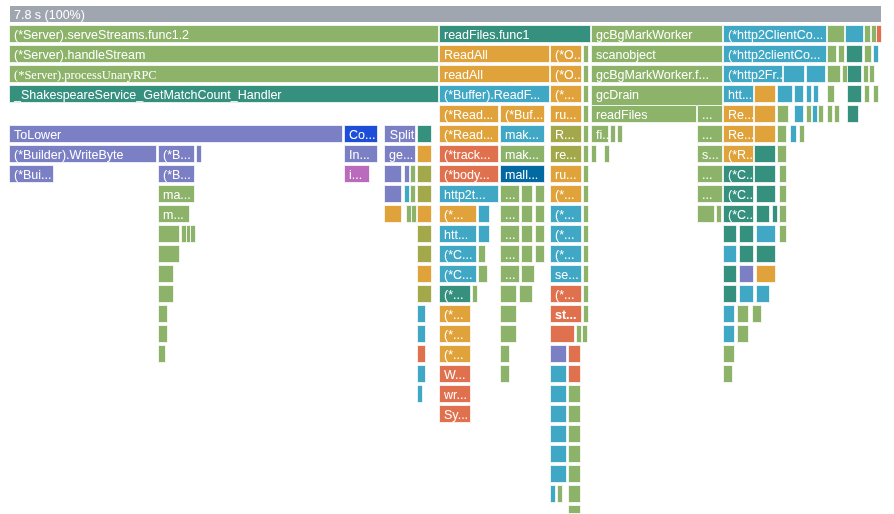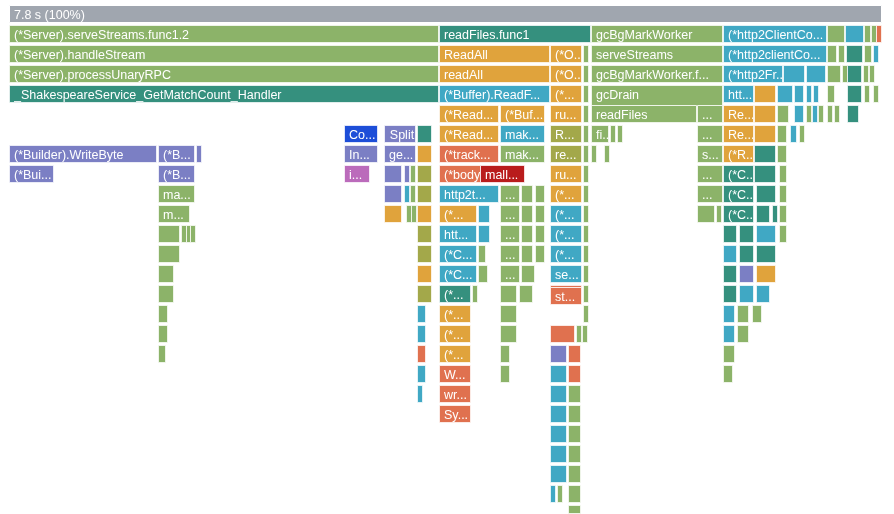--- a/index.html
+++ b/index.html
@@ -64,31 +64,31 @@
       <span>(*Server).handleStream</span>
     </div>
     <div class="frame" style="left: 439px; top: 45px; width: 111px; height: 18px; background: rgb(224, 163, 60);">
       <span>ReadAll</span>
     </div>
     <div class="frame" style="left: 550px; top: 45px; width: 32px; height: 18px; background: rgb(224, 163, 60);">
       <span>(*O...</span>
     </div>
     <div class="frame" style="left: 583px; top: 45px; width: 5px; height: 18px; background: rgb(140, 179, 105);"></div>
     <div class="frame" style="left: 591px; top: 45px; width: 132px; height: 18px; background: rgb(140, 179, 105);">
-      <span>serveStreams</span>
+      <span>scanobject</span>
     </div>
     <div class="frame" style="left: 723px; top: 45px; width: 104px; height: 18px; background: rgb(64, 168, 196);">
       <span>(*http2clientCo...</span>
     </div>
     <div class="frame" style="left: 827px; top: 45px; width: 10px; height: 18px; background: rgb(140, 179, 105);"></div>
     <div class="frame" style="left: 838px; top: 45px; width: 7px; height: 18px; background: rgb(140, 179, 105);"></div>
     <div class="frame" style="left: 846px; top: 45px; width: 17px; height: 18px; background: rgb(53, 144, 126);"></div>
     <div class="frame" style="left: 864px; top: 45px; width: 8px; height: 18px; background: rgb(140, 179, 105);"></div>
     <div class="frame" style="left: 873px; top: 45px; width: 5px; height: 18px; background: rgb(64, 168, 196);"></div>
-    <div class="frame" style="left: 9px; top: 65px; width: 430px; height: 18px; background: rgb(140, 179, 105);">
+    <div class="frame" style="left: 9px; top: 65px; width: 430px; height: 18px; background: rgb(140, 179, 105); font-family: Liberation Serif, serif;">
       <span>(*Server).processUnaryRPC</span>
     </div>
     <div class="frame" style="left: 439px; top: 65px; width: 111px; height: 18px; background: rgb(224, 163, 60);">
       <span>readAll</span>
     </div>
     <div class="frame" style="left: 550px; top: 65px; width: 32px; height: 18px; background: rgb(224, 163, 60);">
       <span>(*O...</span>
     </div>
     <div class="frame" style="left: 583px; top: 65px; width: 5px; height: 18px; background: rgb(140, 179, 105);"></div>
     <div class="frame" style="left: 591px; top: 65px; width: 132px; height: 18px; background: rgb(140, 179, 105);">
@@ -150,20 +150,23 @@
     </div>
     <div class="frame" style="left: 754px; top: 105px; width: 22px; height: 18px; background: rgb(224, 163, 60);"></div>
     <div class="frame" style="left: 777px; top: 105px; width: 12px; height: 18px; background: rgb(140, 179, 105);"></div>
     <div class="frame" style="left: 794px; top: 105px; width: 10px; height: 18px; background: rgb(64, 168, 196);"></div>
     <div class="frame" style="left: 806px; top: 105px; width: 5px; height: 18px; background: rgb(140, 179, 105);"></div>
     <div class="frame" style="left: 812px; top: 105px; width: 5px; height: 18px; background: rgb(64, 168, 196);"></div>
     <div class="frame" style="left: 818px; top: 105px; width: 4px; height: 18px; background: rgb(140, 179, 105);"></div>
     <div class="frame" style="left: 827px; top: 105px; width: 5px; height: 18px; background: rgb(140, 179, 105);"></div>
     <div class="frame" style="left: 834px; top: 105px; width: 4px; height: 18px; background: rgb(140, 179, 105);"></div>
     <div class="frame" style="left: 847px; top: 105px; width: 12px; height: 18px; background: rgb(53, 144, 126);"></div>
+    <div class="frame" style="left: 9px; top: 125px; width: 334px; height: 18px; background: rgb(123, 127, 196);">
+      <span>ToLower</span>
+    </div>
     <div class="frame" style="left: 344px; top: 125px; width: 34px; height: 18px; background: #1d4ed8;">
       <span>Co...</span>
     </div>
     <div class="frame" style="left: 384px; top: 125px; width: 32px; height: 18px; background: rgb(123, 127, 196); text-align: center;">
       <span>Split</span>
     </div>
     <div class="frame" style="left: 417px; top: 125px; width: 15px; height: 18px; background: rgb(53, 144, 126);"></div>
     <div class="frame" style="left: 439px; top: 125px; width: 60px; height: 18px; background: rgb(224, 163, 60);">
       <span>(*Read...</span>
     </div>
@@ -232,21 +235,21 @@
     <div class="frame" style="left: 344px; top: 165px; width: 26px; height: 18px; background: rgb(187, 107, 187);">
       <span>i...</span>
     </div>
     <div class="frame" style="left: 384px; top: 165px; width: 18px; height: 18px; background: rgb(123, 127, 196);"></div>
     <div class="frame" style="left: 404px; top: 165px; width: 5px; height: 18px; background: rgb(123, 127, 196);"></div>
     <div class="frame" style="left: 410px; top: 165px; width: 5px; height: 18px; background: rgb(140, 179, 105);"></div>
     <div class="frame" style="left: 417px; top: 165px; width: 15px; height: 18px; background: rgb(163, 168, 74);"></div>
     <div class="frame" style="left: 439px; top: 165px; width: 60px; height: 18px; background: rgb(224, 113, 79);">
       <span>(*body...</span>
     </div>
-    <div class="frame" style="left: 480px; top: 165px; width: 45px; height: 18px; background: #b91c1c;">
+    <div class="frame" style="left: 500px; top: 165px; width: 45px; height: 18px; background: #0369a1;">
       <span>mall...</span>
     </div>
     <div class="frame" style="left: 550px; top: 165px; width: 32px; height: 18px; background: rgb(224, 163, 60);">
       <span>ru...</span>
     </div>
     <div class="frame" style="left: 583px; top: 165px; width: 5px; height: 18px; background: rgb(140, 179, 105);"></div>
     <div class="frame" style="left: 697px; top: 165px; width: 26px; height: 18px; background: rgb(140, 179, 105);">
       <span>...</span>
     </div>
     <div class="frame" style="left: 723px; top: 165px; width: 31px; height: 18px; background: rgb(53, 144, 126);">
@@ -380,21 +383,21 @@
     <div class="frame" style="left: 583px; top: 285px; width: 5px; height: 18px; background: rgb(140, 179, 105);"></div>
     <div class="frame" style="left: 723px; top: 285px; width: 14px; height: 18px; background: rgb(53, 144, 126);"></div>
     <div class="frame" style="left: 739px; top: 285px; width: 15px; height: 18px; background: rgb(64, 168, 196);"></div>
     <div class="frame" style="left: 756px; top: 285px; width: 14px; height: 18px; background: rgb(64, 168, 196);"></div>
     <div class="frame" style="left: 158px; top: 305px; width: 10px; height: 18px; background: rgb(140, 179, 105);"></div>
     <div class="frame" style="left: 417px; top: 305px; width: 9px; height: 18px; background: rgb(64, 168, 196);"></div>
     <div class="frame" style="left: 439px; top: 305px; width: 32px; height: 18px; background: rgb(224, 163, 60);">
       <span>(*...</span>
     </div>
     <div class="frame" style="left: 500px; top: 305px; width: 17px; height: 18px; background: rgb(140, 179, 105);"></div>
-    <div class="frame" style="left: 550px; top: 287px; width: 32px; height: 18px; background: rgb(224, 113, 79);">
+    <div class="frame" style="left: 550px; top: 305px; width: 32px; height: 18px; background: rgb(224, 113, 79); font-weight: bold;">
       <span>st...</span>
     </div>
     <div class="frame" style="left: 583px; top: 305px; width: 5px; height: 18px; background: rgb(140, 179, 105);"></div>
     <div class="frame" style="left: 723px; top: 305px; width: 12px; height: 18px; background: rgb(64, 168, 196);"></div>
     <div class="frame" style="left: 737px; top: 305px; width: 12px; height: 18px; background: rgb(140, 179, 105);"></div>
     <div class="frame" style="left: 752px; top: 305px; width: 10px; height: 18px; background: rgb(140, 179, 105);"></div>
     <div class="frame" style="left: 158px; top: 325px; width: 10px; height: 18px; background: rgb(140, 179, 105);"></div>
     <div class="frame" style="left: 417px; top: 325px; width: 9px; height: 18px; background: rgb(64, 168, 196);"></div>
     <div class="frame" style="left: 439px; top: 325px; width: 32px; height: 18px; background: rgb(224, 163, 60);">
       <span>(*...</span>

